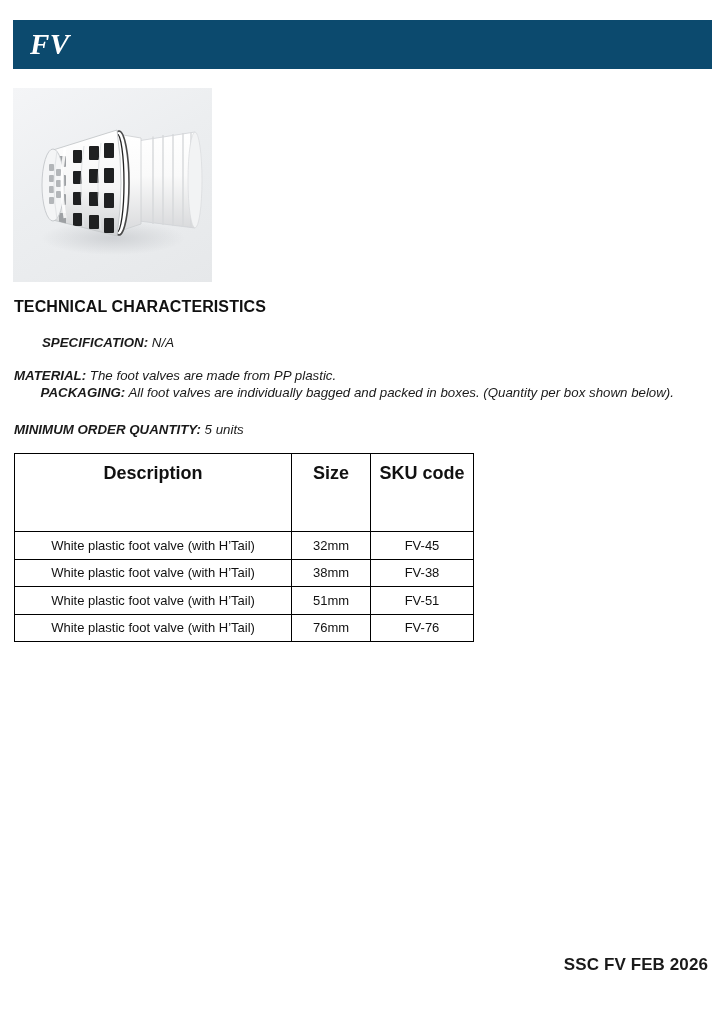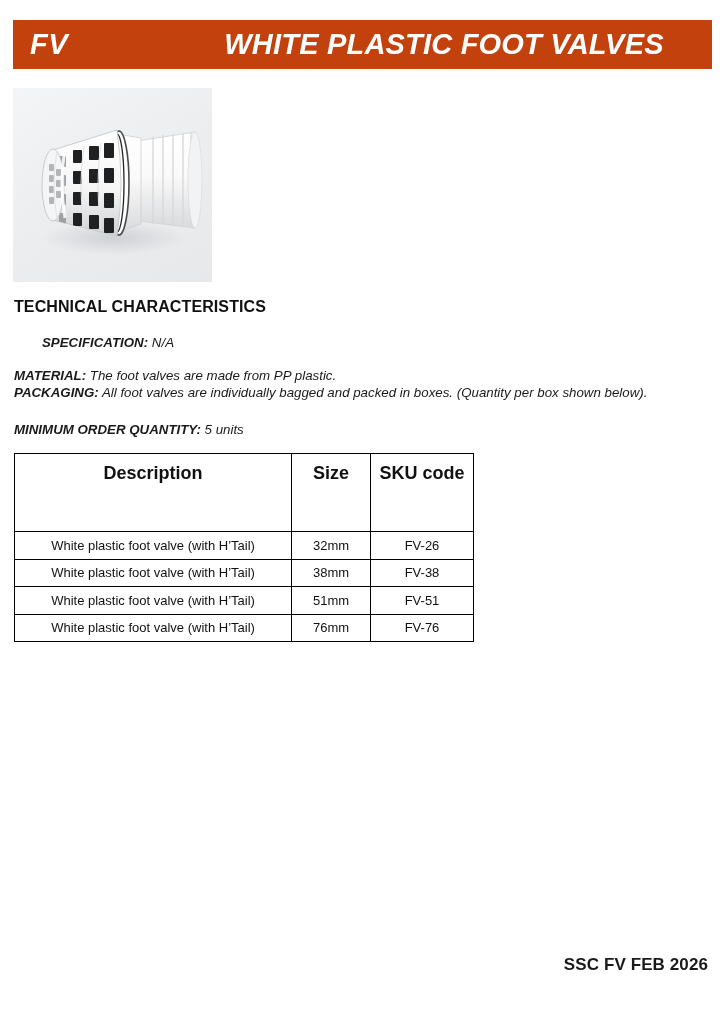--- a/index.html
+++ b/index.html
@@ -16,24 +16,25 @@
     overflow: hidden;
   }
 
   
   .header-bar {
     position: absolute;
     left: 13px;
     top: 20px;
     width: 699px;
     height: 49px;
-    background: #c2410c;
+    background: #0c4a6e;
     display: flex;
     align-items: center;
     box-sizing: border-box;
+    font-family: Liberation Serif, serif;
   }
   .header-code {
     color: #ffffff;
     font-size: 29px;
     font-weight: bold;
     font-style: italic;
     letter-spacing: 0.5px;
     margin-left: 17px;
     width: 150px;
     flex: none;
@@ -81,21 +82,21 @@
     font-style: italic;
     color: #1a1a1a;
     line-height: 18px;
   }
   .spec-line b {
     font-weight: bold;
     font-style: italic;
   }
   .spec-specification { top: 334px; margin-left: 28px; }
   .spec-material      { top: 367px; }
-  .spec-packaging     { top: 384px; width: 660px; }
+  .spec-packaging     { top: 384px; width: 660px; text-align: right; }
   .spec-moq           { top: 421px; }
 
   
   .spec-table {
     position: absolute;
     left: 14px;
     top: 453px;
     width: 456px;
     border-collapse: collapse;
     table-layout: fixed;
@@ -132,21 +133,20 @@
     font-weight: bold;
     color: #1a1a1a;
     letter-spacing: 0.1px;
   }
 </style>
 </head>
 <body>
 
 <div class="header-bar">
   <div class="header-code">FV</div>
-  <div class="header-title">WHITE PLASTIC FOOT VALVES</div>
 </div>
 
 <div class="product-photo">
   <svg width="199" height="194" viewBox="0 0 199 194">
     <defs>
       <linearGradient id="bodyGrad" x1="0" y1="0" x2="0" y2="1">
         <stop offset="0%" stop-color="#ffffff"></stop>
         <stop offset="45%" stop-color="#fafafa"></stop>
         <stop offset="100%" stop-color="#d9dadc"></stop>
       </linearGradient>
@@ -258,21 +258,21 @@
     <tr>
       <th class="col-desc">Description</th>
       <th class="col-size">Size</th>
       <th class="col-sku">SKU code</th>
     </tr>
   </thead>
   <tbody>
     <tr>
       <td>White plastic foot valve (with H’Tail)</td>
       <td>32mm</td>
-      <td>FV-26</td>
+      <td>FV-45</td>
     </tr>
     <tr>
       <td>White plastic foot valve (with H’Tail)</td>
       <td>38mm</td>
       <td>FV-38</td>
     </tr>
     <tr>
       <td>White plastic foot valve (with H’Tail)</td>
       <td>51mm</td>
       <td>FV-51</td>

